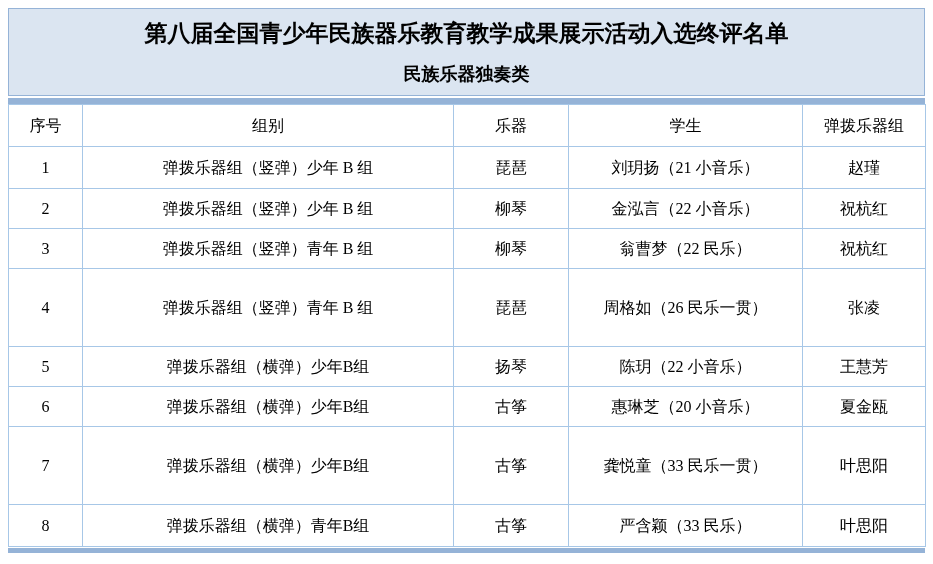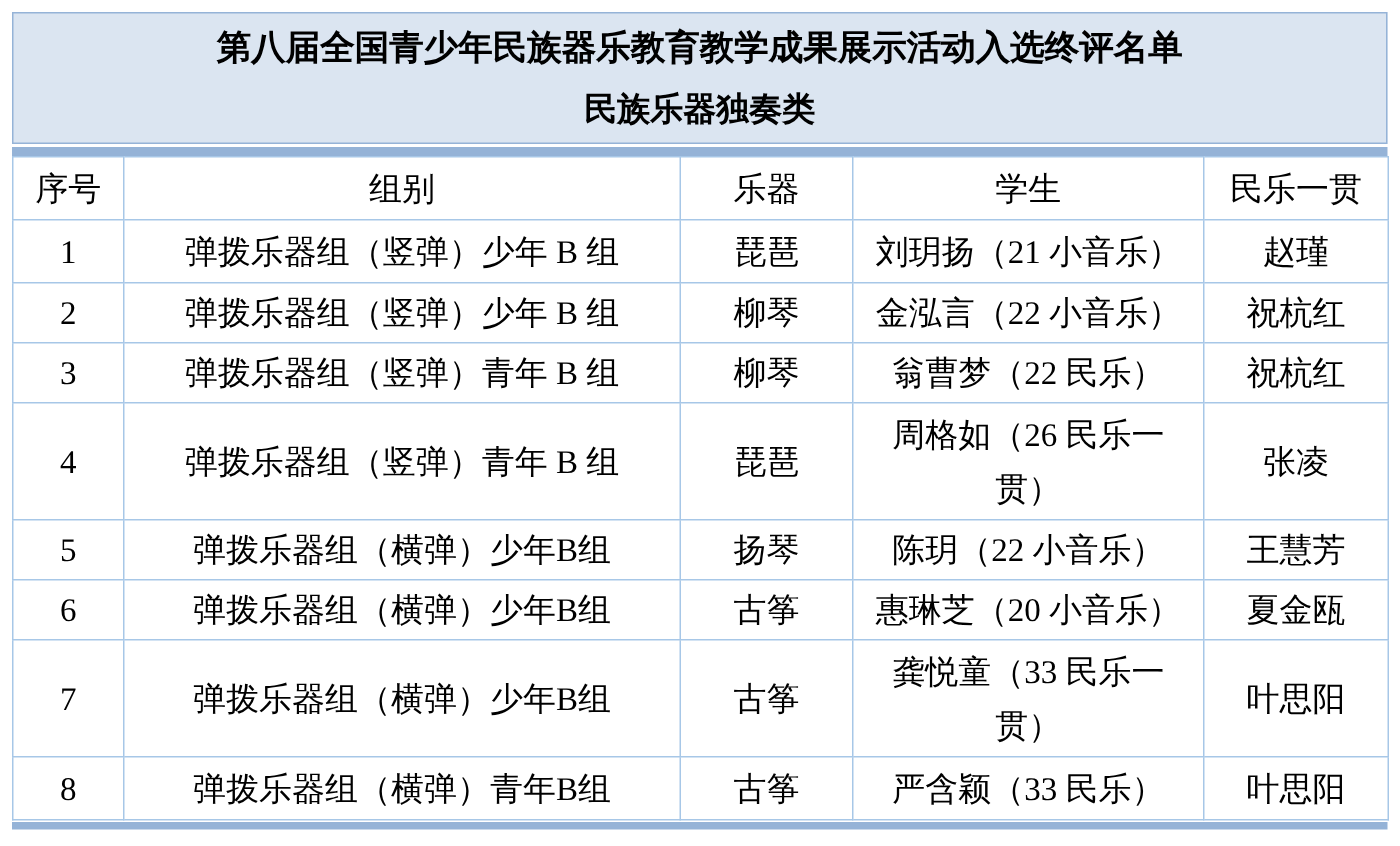--- a/index.html
+++ b/index.html
@@ -27,21 +27,21 @@
     align-items: center;
     padding: 2px 0;
     box-sizing: border-box;
   }
   .title-line1 {
     font-size: 23px;
     font-weight: bold;
     letter-spacing: 0px;
   }
   .title-line2 {
-    font-size: 22px;
+    font-size: 18px;
     font-weight: bold;
   }
   
   .band-top {
     height: 6px;
     background: #95b3d7;
     margin-top: 2px;
   }
   .band-bottom {
     height: 5px;
@@ -52,21 +52,21 @@
   table.roster {
     border-collapse: collapse;
     table-layout: fixed;
     width: 917px;
   }
   table.roster th,
   table.roster td {
     border: 1px solid #a7c7e7;
     text-align: center;
     vertical-align: middle;
-    font-size: 22px;
+    font-size: 16px;
     font-weight: normal;
     padding: 0 8px;
     line-height: 36px;
     overflow: hidden;
   }
   tr.hdr     { height: 42px; }
   tr.normal  { height: 40px; }
   tr.first   { height: 42px; }
   tr.tall    { height: 78px; }
   td.num     { font-size: 23px; }
@@ -90,21 +90,21 @@
       <col style="width:115px">
       <col style="width:234px">
       <col style="width:123px">
     </colgroup>
     <tbody>
       <tr class="hdr">
         <th>序号</th>
         <th>组别</th>
         <th>乐器</th>
         <th>学生</th>
-        <th>民乐一贯</th>
+        <th>弹拨乐器组</th>
       </tr>
 
       <tr class="first">
         <td class="num">1</td>
         <td>弹拨乐器组（竖弹）少年 B 组</td>
         <td>琵琶</td>
         <td>刘玥扬（21 小音乐）</td>
         <td>赵瑾</td>
       </tr>
 

